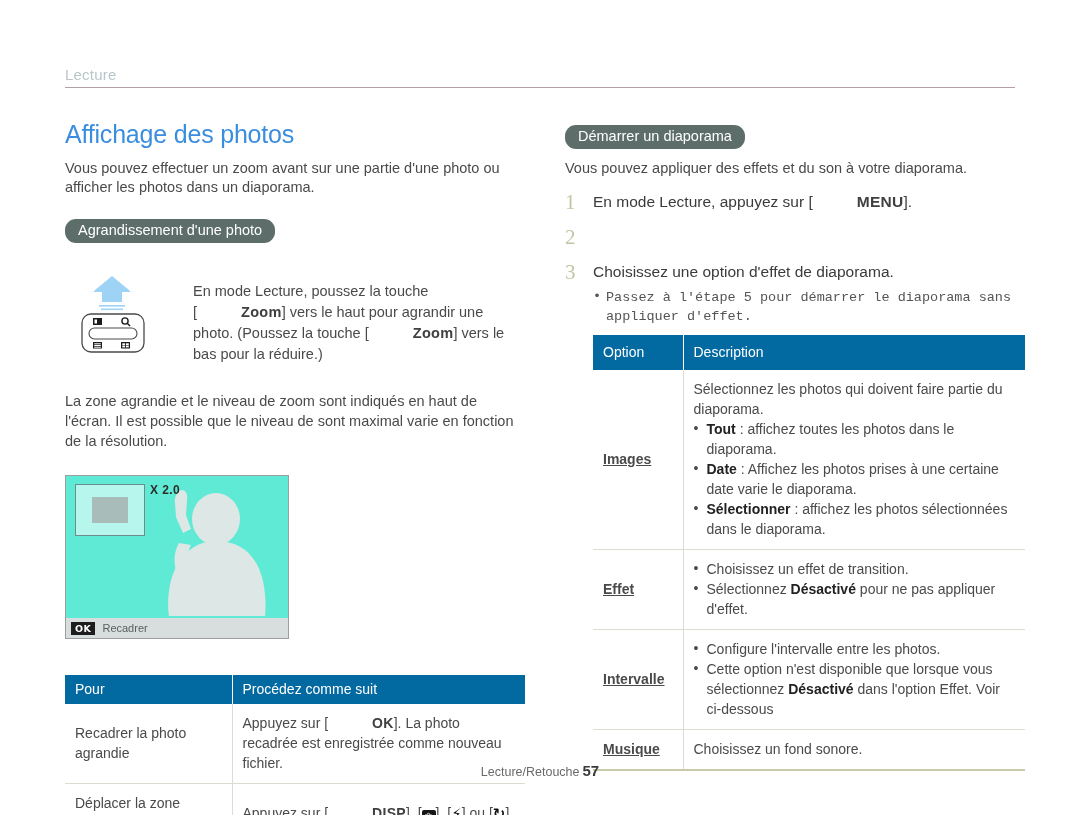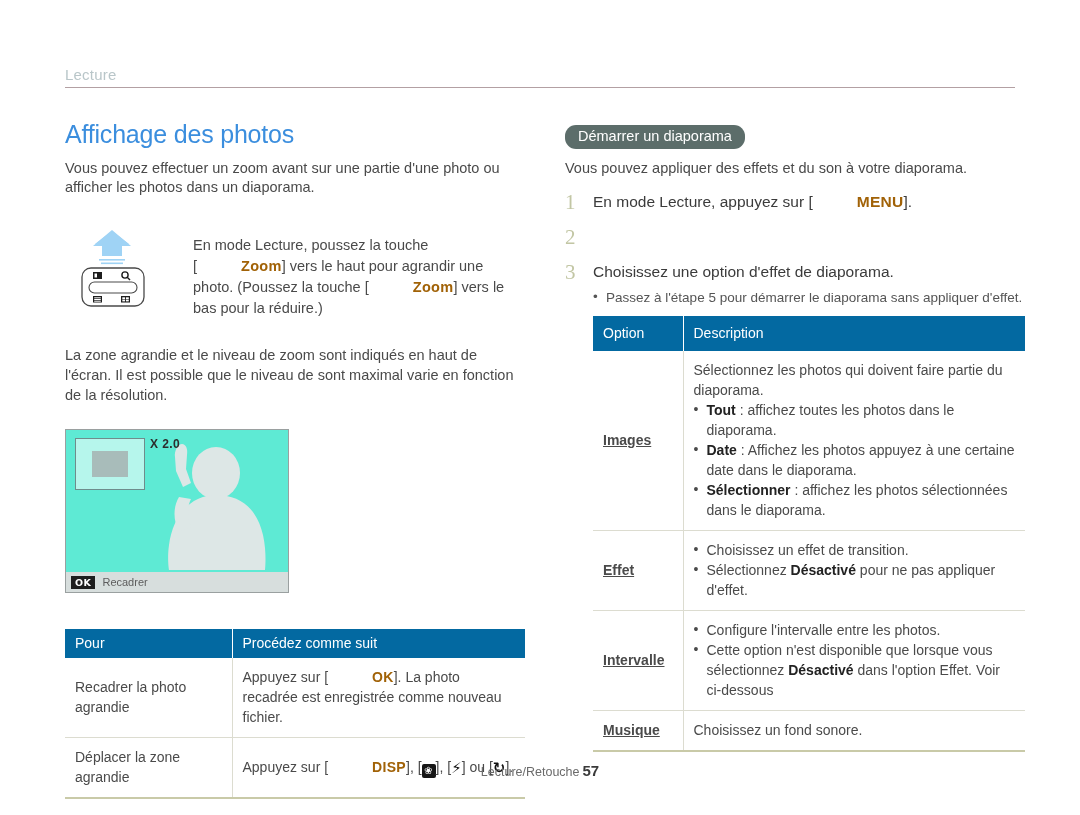--- a/index.html
+++ b/index.html
@@ -229,20 +229,21 @@
     margin: 5px 0 0 0;
     padding: 0;
     list-style: none;
   }
   .sub-bullets li {
     font-size: 13.5px;
     line-height: 19px;
     color: #555;
     position: relative;
     padding-left: 13px;
+    font-family: Liberation Mono, monospace;
   }
   .sub-bullets li:before {
     content: "\2022";
     position: absolute;
     left: 0;
     top: -1px;
     color: #555;
   }
   ul.cell-bullets {
     margin: 0;
@@ -258,21 +259,21 @@
     content: "\2022";
     position: absolute;
     left: 0;
     top: -1px;
   }
   .b { font-weight: bold; color: #222; }
 
   
   .key-txt {
     font-weight: bold;
-    color: #a16207;
+    color: #404040;
     letter-spacing: .3px;
     padding-left: 44px;
   }
   .key-badge {
     display: inline-block;
     background: #161616;
     color: #ffffff;
     border-radius: 2px;
     width: 14px;
     height: 14px;
@@ -314,20 +315,21 @@
 <div id="running-head">
   <span class="rh-text">Lecture</span>
   <div class="rh-rule"></div>
 </div>
 
 <div class="col-left">
 
   <h1 class="page-title">Affichage des photos</h1>
   <p class="intro">Vous pouvez effectuer un zoom avant sur une partie d'une photo ou afficher les photos dans un diaporama.</p>
 
+  <span class="pill">Agrandissement d'une photo</span>
 
   <div class="lever-row">
     <div class="lever-art">
       <svg width="96" height="80" viewBox="0 0 96 80" xmlns="http://www.w3.org/2000/svg">
 
         <polygon points="38,2 56,2 56,14 64,14 47,27 30,14 38,14" fill="#9fd3f5" transform="translate(0,0) rotate(180 47 14.5)"></polygon>
         <polygon points="30,3 64,3 47,17" fill="#9fd3f5" opacity="0"></polygon>
         <g fill="#9fd3f5">
           <polygon points="47,1 66,17 57,17 57,27 37,27 37,17 28,17"></polygon>
         </g>
@@ -453,21 +455,21 @@
             <th>Description</th>
           </tr>
         </thead>
         <tbody>
           <tr>
             <td class="c1 opt-name">Images</td>
             <td>
               <div>Sélectionnez les photos qui doivent faire partie du diaporama.</div>
               <ul class="cell-bullets">
                 <li><span class="b">Tout</span><span> : affichez toutes les photos dans le diaporama.</span></li>
-                <li><span class="b">Date</span><span> : Affichez les photos appuyez à une certaine date dans le diaporama.</span></li>
+                <li><span class="b">Date</span><span> : Affichez les photos prises à une certaine date varie le diaporama.</span></li>
                 <li><span class="b">Sélectionner</span><span> : affichez les photos sélectionnées dans le diaporama.</span></li>
               </ul>
             </td>
           </tr>
 
           <tr>
             <td class="c1 opt-name">Effet</td>
             <td>
               <ul class="cell-bullets">
                 <li><span>Choisissez un effet de transition.</span></li>

